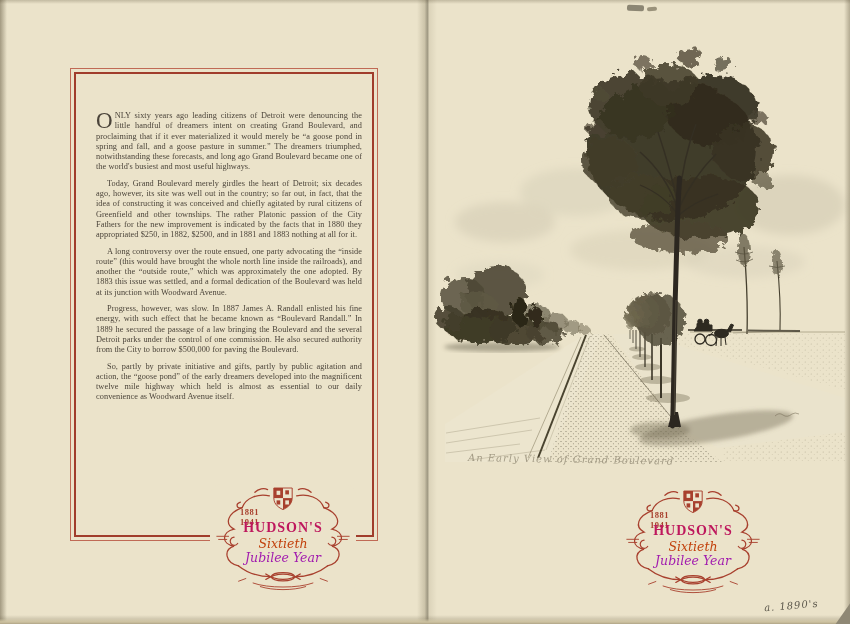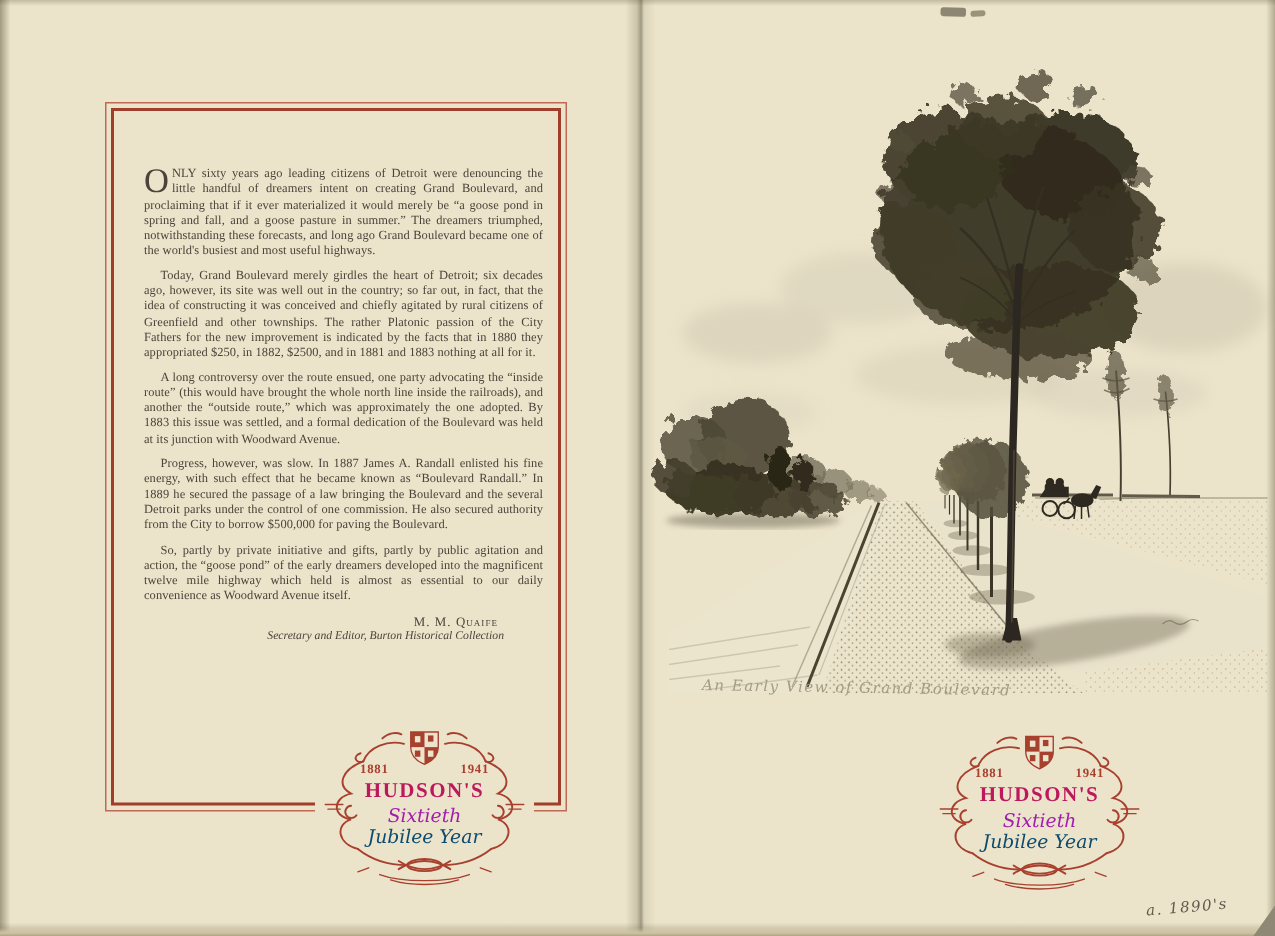--- a/index.html
+++ b/index.html
@@ -32,27 +32,27 @@
   .signature{margin-top:3px;}
   .sig-name{font-size:8.6px;font-variant:small-caps;letter-spacing:.7px;
     text-align:right;padding-right:30px;}
   .sig-role{font-size:7.8px;font-style:italic;text-align:right;padding-right:26px;}
   
   .emblem{position:absolute;width:146px;height:110px;background:#ebe3ca;border-radius:12px;z-index:3;}
   .emblem svg.fl{position:absolute;left:5px;top:2px;}
   .emblem .crest{position:absolute;left:50%;top:3px;transform:translateX(-50%);}
   .em-years{position:absolute;top:23px;left:0;width:100%;display:flex;
     justify-content:space-between;padding:0 30px;box-sizing:border-box;
-    font-size:8.5px;font-weight:bold;color:#a8402e;letter-spacing:.5px;}
+    font-size:8.5px;font-weight:bold;color:#a8402e;letter-spacing:.5px;flex-direction:column;}
   .em-name{position:absolute;top:36px;width:100%;text-align:center;font-size:14px;
     font-weight:bold;letter-spacing:1px;color:#be185d;}
   .em-script1{position:absolute;top:52px;width:100%;text-align:center;
+    font-family:"DejaVu Serif",serif;font-style:italic;font-size:12.5px;color:#c2410c;}
+  .em-script2{position:absolute;top:66px;width:100%;text-align:center;
     font-family:"DejaVu Serif",serif;font-style:italic;font-size:12.5px;color:#a21caf;}
-  .em-script2{position:absolute;top:66px;width:100%;text-align:center;
-    font-family:"DejaVu Serif",serif;font-style:italic;font-size:12.5px;color:#0c4a6e;}
   .emblem-left{left:210px;top:484px;}
   .emblem-right{left:620px;top:487px;background:transparent;}
   
   .illus{position:absolute;left:427px;top:0;z-index:1;}
   .caption{position:absolute;left:468px;top:454px;width:230px;z-index:2;
     font-family:"DejaVu Serif",serif;font-style:italic;font-size:10px;
     color:#a49c86;letter-spacing:1px;transform:rotate(1deg);}
   .watermark{position:absolute;left:460px;top:545px;z-index:4;white-space:nowrap;
     font-family:"Liberation Serif",serif;font-weight:bold;font-style:italic;
     font-size:31px;color:rgba(104,104,98,.62);letter-spacing:.5px;}
@@ -73,24 +73,20 @@
     <div class="frame-outer">
       <div class="frame-inner"></div>
     </div>
 
     <div class="article">
       <p class="lead"><span class="dropcap">O</span><span>NLY sixty years ago leading citizens of Detroit were denouncing the little handful of dreamers intent on creating Grand Boulevard, and proclaiming that if it ever materialized it would merely be “a goose pond in spring and fall, and a goose pasture in summer.” The dreamers triumphed, notwithstanding these forecasts, and long ago Grand Boulevard became one of the world's busiest and most useful highways.</span></p>
       <p>Today, Grand Boulevard merely girdles the heart of Detroit; six decades ago, however, its site was well out in the country; so far out, in fact, that the idea of constructing it was conceived and chiefly agitated by rural citizens of Greenfield and other townships. The rather Platonic passion of the City Fathers for the new improvement is indicated by the facts that in 1880 they appropriated $250, in 1882, $2500, and in 1881 and 1883 nothing at all for it.</p>
       <p>A long controversy over the route ensued, one party advocating the “inside route” (this would have brought the whole north line inside the railroads), and another the “outside route,” which was approximately the one adopted. By 1883 this issue was settled, and a formal dedication of the Boulevard was held at its junction with Woodward Avenue.</p>
       <p>Progress, however, was slow. In 1887 James A. Randall enlisted his fine energy, with such effect that he became known as “Boulevard Randall.” In 1889 he secured the passage of a law bringing the Boulevard and the several Detroit parks under the control of one commission. He also secured authority from the City to borrow $500,000 for paving the Boulevard.</p>
       <p>So, partly by private initiative and gifts, partly by public agitation and action, the “goose pond” of the early dreamers developed into the magnificent twelve mile highway which held is almost as essential to our daily convenience as Woodward Avenue itself.</p>
-      <div class="signature">
-        <div class="sig-name">M. M. Quaife</div>
-        <div class="sig-role">Secretary and Editor, Burton Historical Collection</div>
-      </div>
     </div>
 
     <div class="emblem emblem-left">
       <svg class="fl" width="136" height="106" viewBox="0 0 150 118" preserveAspectRatio="none">
         <g stroke="#a8402e" fill="none" stroke-width="1.4" stroke-linecap="round">
           <path d="M30,24 C34,13 48,8 60,11"></path>
             <path d="M120,24 C116,13 102,8 90,11"></path>
           <path d="M30,24 C24,26 22,20 28,18"></path>
             <path d="M120,24 C126,26 128,20 122,18"></path>
           <path d="M44,7 C48,3 54,2 58,4"></path>

